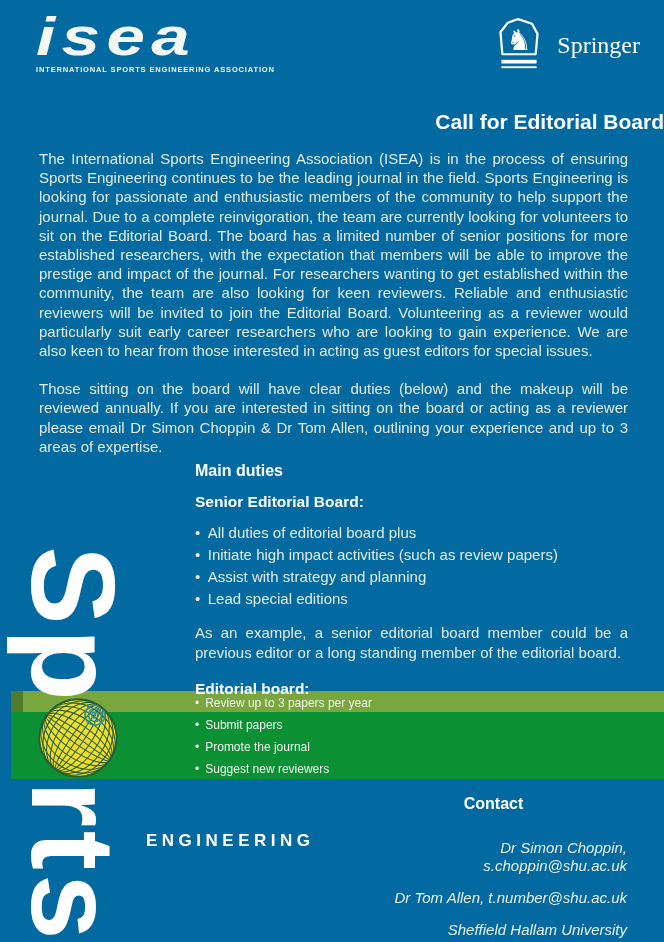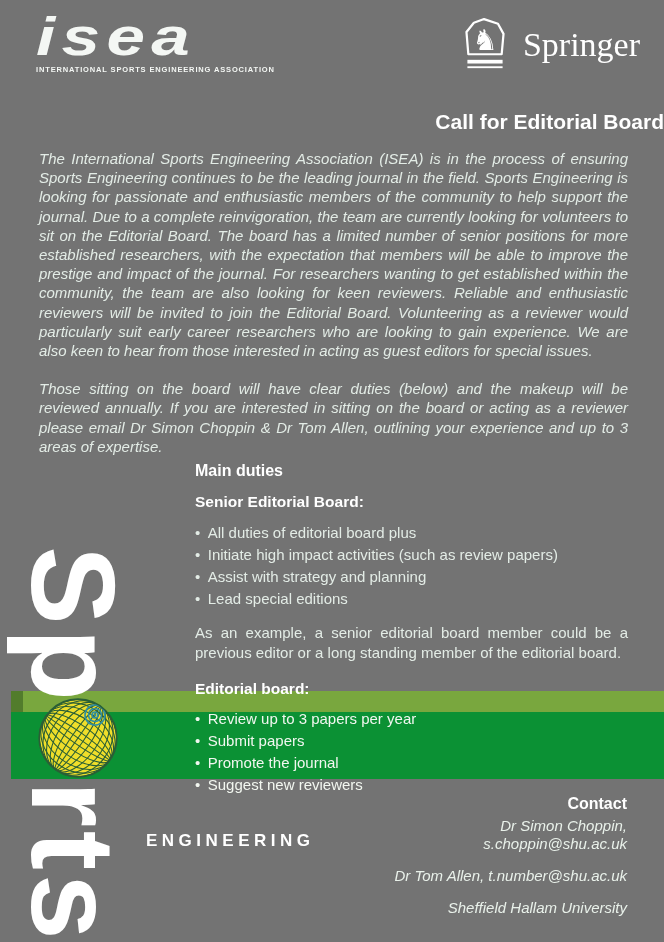--- a/index.html
+++ b/index.html
@@ -1,84 +1,84 @@
 <!DOCTYPE html>
 <html><head>
 <meta charset="utf-8">
 <style>
   * { margin:0; padding:0; box-sizing:border-box; }
   html,body { background:#3a3a3a; }
   .page {
     position:relative; width:664px; height:942px; margin:0 auto;
-    background:#737373; overflow:hidden;
+    background:#0369a1; overflow:hidden;
     font-family:"Liberation Sans", sans-serif; color:#e3ece6;
   }
 
   
   .isea { position:absolute; left:36px; top:10px; width:240px; }
   .isea-word {
     font-style:italic; font-weight:bold; font-size:54px; line-height:52px;
     color:#f4f7f4; letter-spacing:5px;
     transform:scaleX(1.28); transform-origin:0 50%;
   }
   .isea-tag {
     margin-top:3px; font-size:7.5px; font-weight:bold; letter-spacing:0.85px;
     color:#f4f7f4; white-space:nowrap;
   }
   .springer { position:absolute; right:24px; top:16px; display:flex; align-items:center; gap:13px; }
-  .springer-name { font-family:"Liberation Serif", serif; font-size:34px; color:#ffffff; }
+  .springer-name { font-family:"Liberation Serif", serif; font-size:24px; color:#ffffff; }
 
   
   .title {
     position:absolute; left:0; top:110px; width:100%; text-align:right;
     font-size:21px; font-weight:bold; color:#ffffff;
   }
 
   
   .intro { position:absolute; left:39px; top:149px; width:589px;
            font-size:15px; line-height:19.2px; text-align:justify; }
-  .intro p { margin-bottom:19px;font-style:italic; }
+  .intro p { margin-bottom:19px; }
 
   
   .duties { position:absolute; left:195px; top:462px; width:433px; font-size:15px; }
   .h-main { font-size:16px; font-weight:bold; color:#ffffff; margin-bottom:13px; }
   .h-sub  { font-size:15.5px; font-weight:bold; color:#ffffff; margin-bottom:11px; }
   ul.blist { list-style:none; line-height:22px; margin-bottom:12px; }
   ul.blist li { padding-left:17px; text-indent:-17px; }
   ul.blist li::before { content:"\2022\2002"; }
   .example { text-align:justify; line-height:20px; margin-top:13px; }
 
   .editorial-heading { position:absolute; left:195px; top:660px;
     font-size:15.5px; font-weight:bold; color:#ffffff;margin-top:20px; }
 
   
   .band-olive       { position:absolute; left:11px; top:691px; width:653px; height:21px; background:#79a73e; }
   .band-olive-dark  { position:absolute; left:11px; top:691px; width:12px;  height:21px; background:#527c2c; }
   .band-green       { position:absolute; left:11px; top:712px; width:653px; height:67px; background:#0b9134; }
 
   .editorial-list { position:absolute; left:195px; top:691px; width:433px;
-    font-size:15px; line-height:21.8px; color:#f2f7f0; padding-top:17px; }
+    font-size:12px; line-height:21.8px; color:#f2f7f0; padding-top:1px; }
 
   
   .sports-vertical {
     position:absolute; left:126px; top:546px;
     transform:rotate(90deg); transform-origin:0 0;
     font-size:118px; font-weight:bold; color:#ffffff;
     letter-spacing:4px; line-height:106px; white-space:nowrap;
   }
   .sports-vertical .o-hide { color:transparent; }
 
   .globe { position:absolute; left:37px; top:697px; width:82px; height:82px; }
 
   .engineering { position:absolute; left:146px; top:831px;
     font-size:17px; font-weight:bold; letter-spacing:4.5px; color:#ffffff; }
 
   
   .contact { position:absolute; left:360px; top:795px; width:267px; text-align:right; }
-  .contact .h-contact { text-align:right; font-size:16px; font-weight:bold; color:#ffffff; margin-bottom:4px; }
+  .contact .h-contact { text-align:center; font-size:16px; font-weight:bold; color:#ffffff; margin-bottom:26px; }
   .contact .c-line { font-size:15px; line-height:18px; margin-bottom:14px; color:#e9f1ea;font-style:italic; }
 </style>
 </head>
 <body>
 
 <div class="page">
 
   <div class="isea">
     <div class="isea-word">isea</div>
     <div class="isea-tag">INTERNATIONAL SPORTS ENGINEERING ASSOCIATION</div>

